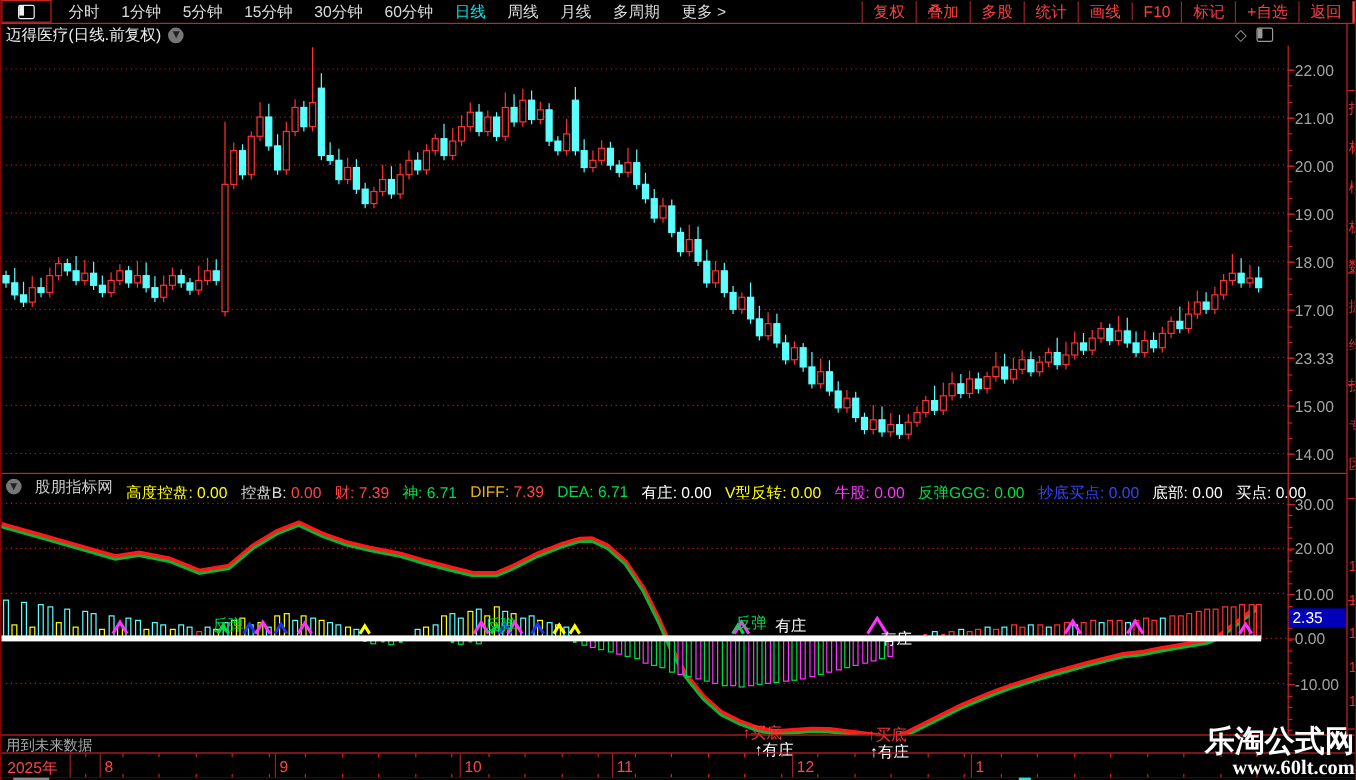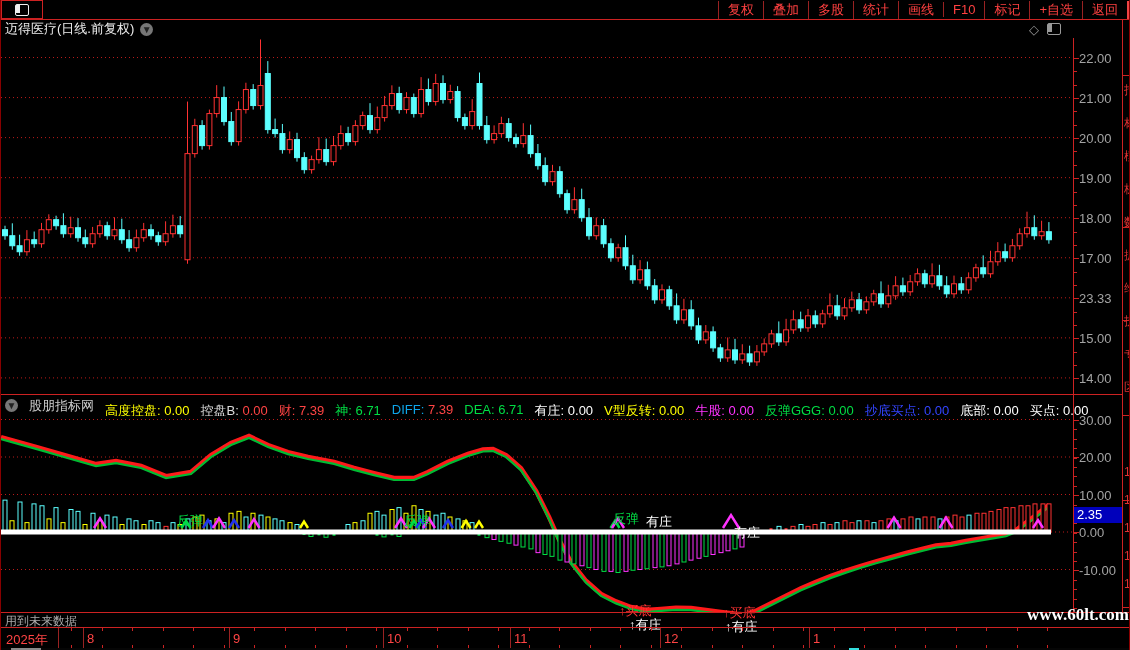--- a/index.html
+++ b/index.html
@@ -56,20 +56,33 @@
   svg{display:block;}
 </style>
 </head>
 <body>
 
 <div id="app" style="border-left:1px solid #800;border-right:1px solid #800;box-sizing:border-box;">
 
   <div id="toolbar" class="abs">
     <div id="tb-iconbox">
         <span class="win-icon"></span>
+      </div>
+    <div id="periods">
+        <span class="period">分时</span>
+        <span class="period">1分钟</span>
+        <span class="period">5分钟</span>
+        <span class="period">15分钟</span>
+        <span class="period">30分钟</span>
+        <span class="period">60分钟</span>
+        <span class="period active">日线</span>
+        <span class="period">周线</span>
+        <span class="period">月线</span>
+        <span class="period">多周期</span>
+        <span class="period">更多 &gt;</span>
       </div>
     <div id="tb-right">
         <span class="tbr-item">复权</span>
         <span class="tbr-item">叠加</span>
         <span class="tbr-item">多股</span>
         <span class="tbr-item">统计</span>
         <span class="tbr-item">画线</span>
         <span class="tbr-item">F10</span>
         <span class="tbr-item">标记</span>
         <span class="tbr-item">+自选</span>
@@ -389,21 +402,21 @@
   </div>
 
   <div id="indHeader" class="abs">
     <span class="circle-chev" style="margin-left:2px;">▼</span>
     <span class="ph" style="color:#ccc;">股朋指标网</span>
     <span id="params" style="display:flex;gap:11px;margin-top:11px;">
         <span class="ph"><span style="color: rgb(255, 255, 0);">高度控盘: </span><span style="color: rgb(255, 255, 0);">0.00</span></span>
         <span class="ph"><span style="color: rgb(221, 221, 221);">控盘B: </span><span style="color: rgb(255, 68, 68);">0.00</span></span>
         <span class="ph"><span style="color: rgb(255, 68, 68);">财: </span><span style="color: rgb(255, 68, 68);">7.39</span></span>
         <span class="ph"><span style="color: rgb(0, 221, 68);">神: </span><span style="color: rgb(0, 221, 68);">6.71</span></span>
-        <span class="ph"><span style="color: #0ea5e9;">DIFF: </span><span style="color: rgb(255, 68, 68);">7.39</span></span>
+        <span class="ph"><span style="color: #eab308;">DIFF: </span><span style="color: rgb(255, 68, 68);">7.39</span></span>
         <span class="ph"><span style="color: rgb(0, 221, 68);">DEA: </span><span style="color: rgb(0, 221, 68);">6.71</span></span>
         <span class="ph"><span style="color: rgb(255, 255, 255);">有庄: </span><span style="color: rgb(255, 255, 255);">0.00</span></span>
         <span class="ph"><span style="color: rgb(255, 255, 0);">V型反转: </span><span style="color: rgb(255, 255, 0);">0.00</span></span>
         <span class="ph"><span style="color: rgb(255, 51, 255);">牛股: </span><span style="color: rgb(255, 51, 255);">0.00</span></span>
         <span class="ph"><span style="color: rgb(0, 221, 68);">反弹GGG: </span><span style="color: rgb(0, 221, 68);">0.00</span></span>
         <span class="ph"><span style="color: rgb(51, 68, 255);">抄底买点: </span><span style="color: rgb(51, 68, 255);">0.00</span></span>
         <span class="ph"><span style="color: rgb(255, 255, 255);">底部: </span><span style="color: rgb(255, 255, 255);">0.00</span></span>
         <span class="ph"><span style="color: rgb(255, 255, 255);">买点: </span><span style="color: rgb(255, 255, 255);">0.00</span></span>
       </span>
   </div>
@@ -759,20 +772,21 @@
       <span class="mtick" style="left: 954.5px; bottom: 0px;"></span>
       <span class="mtick" style="left: 985px; top: 0px;"></span>
       <span class="mtick" style="left: 985px; bottom: 0px;"></span>
       <span class="mtick" style="left: 1015.5px; top: 0px;"></span>
       <span class="mtick" style="left: 1015.5px; bottom: 0px;"></span>
       <span class="mtick" style="left: 1046px; top: 0px;"></span>
       <span class="mtick" style="left: 1046px; bottom: 0px;"></span>
     </div>
 
   <div id="watermark" class="abs">
+    <div id="wm1">乐淘公式网</div>
     <div id="wm2">www.60lt.com</div>
   </div>
 
   <div id="sidebar" class="abs">
       <span class="sb-div" style="top: 55px;"></span>
       <span class="sb-div" style="top: 207px;"></span>
       <span class="sb-div" style="top: 300px;"></span>
       <span class="sb-div" style="top: 395px;"></span>
       <span class="sb-div" style="top: 480px;"></span>
       <span class="sb-div" style="top: 587px;"></span>

